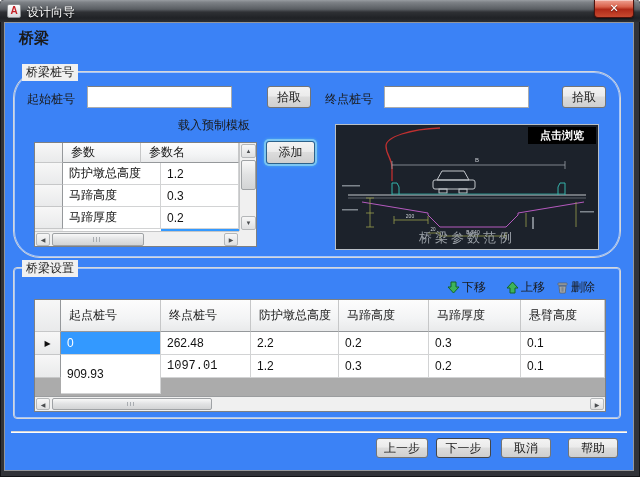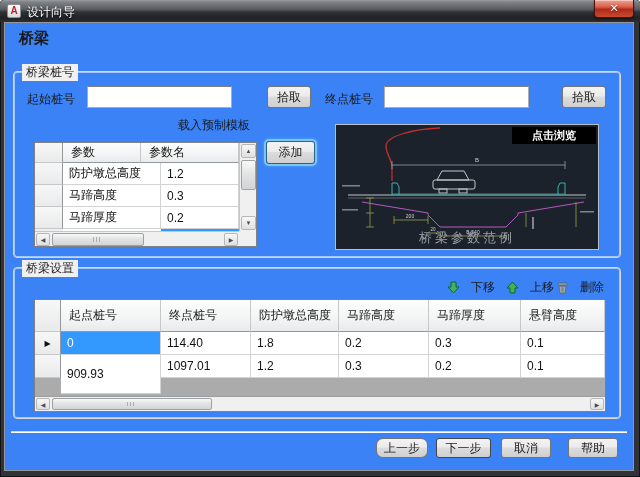--- a/index.html
+++ b/index.html
@@ -37,42 +37,42 @@
     display:flex; align-items:center; padding:1px 6px; overflow:hidden; white-space:nowrap; }
   .sel { background:#3399ff; color:#fff; }
   
   .sb { position:absolute; background:#f0f0f0; }
   .sb-btn { position:absolute; background:linear-gradient(180deg,#f7f7f7,#dfe0e1); border:1px solid #b4b7b9; border-radius:2px;
     font-size:6px; color:#4a4d50; display:flex; align-items:center; justify-content:center; }
   .sb-thumb { position:absolute; background:linear-gradient(180deg,#f8f8f8,#e1e2e3 50%,#d3d4d5); border:1px solid #9fa2a5; border-radius:2px; }
   .sb-thumb .grip { position:absolute; left:50%; top:3px; bottom:3px; width:9px; margin-left:-5px;
     background:repeating-linear-gradient(90deg,#a9adb1 0 1px,transparent 1px 3px); }
   
-  .tb-item { position:absolute; display:flex; align-items:center; gap:11px; font-size:12px; color:#1a1a1a; height:16px; }
+  .tb-item { position:absolute; display:flex; align-items:center; gap:2px; font-size:12px; color:#1a1a1a; height:16px; }
   
   #preview { position:absolute; background:#1c222b; border:1px solid #bac0c6; overflow:hidden; }
-  .badge { position:absolute; top:2px; right:2px; background:#000; color:#fff; font-size:11px; font-weight:bold; padding:1px 20px; }
+  .badge { position:absolute; top:2px; right:2px; background:#000; color:#fff; font-size:11px; font-weight:bold; padding:1px 12px; }
   .caption { position:absolute; bottom:2px; left:0; width:100%; text-align:center; color:#9ba1a8; font-size:13px;
     font-family:"Liberation Serif","DejaVu Serif",serif; letter-spacing:3px; }
   .footer-sep { position:absolute; left:6px; right:6px; top:408px; border-top:1px solid #d4d4d4; border-bottom:1px solid #fdfdfd; }
 </style>
 </head>
 <body>
 
 <div id="win">
   <div id="titlebar">
     <div class="app-icon">A</div>
     <span class="title-text">设计向导</span>
     <div class="close-btn">✕</div>
   </div>
 
   <div id="bodyc">
     <div class="page-title">桥梁</div>
 
-    <div class="groupbox" style="left:8px; top:48px; width:608px; height:187px;">
+    <div class="groupbox" style="left:8px; top:48px; width:608px; height:187px;border-radius:27px;">
       <span class="gb-label">桥梁桩号</span>
 
       <span class="lbl" style="left:13px; top:19px;">起始桩号</span>
       <input class="txt" style="left: 73px; top: 14px; width: 145px;" value="">
       <button class="win-btn" style="left:253px; top:14px; width:44px; height:22px;">拾取</button>
 
       <span class="lbl" style="left:311px; top:19px;">终点桩号</span>
       <input class="txt" style="left: 370px; top: 14px; width: 145px;" value="">
       <button class="win-btn" style="left:548px; top:14px; width:44px; height:22px;">拾取</button>
 
@@ -203,46 +203,46 @@
           <div class="dgv-hcell" style="width:100px; height:32px;">起点桩号</div>
           <div class="dgv-hcell" style="width:90px; height:32px;">终点桩号</div>
           <div class="dgv-hcell" style="width:88px; height:32px;">防护墩总高度</div>
           <div class="dgv-hcell" style="width:90px; height:32px;">马蹄高度</div>
           <div class="dgv-hcell" style="width:92px; height:32px;">马蹄厚度</div>
           <div class="dgv-hcell" style="width:84px; height:32px;">悬臂高度</div>
         </div>
         <div class="dgv-row">
           <div class="dgv-rowhdr" style="width:26px; height:23px;">▶</div>
           <div class="dgv-cell sel" style="width:100px; height:23px;">0</div>
-          <div class="dgv-cell" style="width:90px; height:23px;">114.40</div>
-          <div class="dgv-cell" style="width:88px; height:23px;">1.8</div>
+          <div class="dgv-cell" style="width:90px; height:23px;">262.48</div>
+          <div class="dgv-cell" style="width:88px; height:23px;">2.2</div>
           <div class="dgv-cell" style="width:90px; height:23px;">0.2</div>
           <div class="dgv-cell" style="width:92px; height:23px;">0.3</div>
           <div class="dgv-cell" style="width:84px; height:23px;">0.1</div>
         </div>
         <div class="dgv-row">
           <div class="dgv-rowhdr" style="width:26px; height:23px;"></div>
           <div class="dgv-cell" style="width:100px; height:39px;">909.93</div>
-          <div class="dgv-cell" style="width:90px; height:23px;">1097.01</div>
+          <div class="dgv-cell" style="width:90px; height:23px;font-family:Liberation Mono, monospace;">1097.01</div>
           <div class="dgv-cell" style="width:88px; height:23px;">1.2</div>
           <div class="dgv-cell" style="width:90px; height:23px;">0.3</div>
           <div class="dgv-cell" style="width:92px; height:23px;">0.2</div>
           <div class="dgv-cell" style="width:84px; height:23px;">0.1</div>
         </div>
         <div style="height:18px; background:#ababab;"></div>
         <div class="sb" style="left:0; bottom:0; width:570px; height:15px; border-top:1px solid #9b9d9f;">
           <div class="sb-btn" style="left:1px; top:1px; width:14px; height:12px;">◀</div>
           <div class="sb-thumb" style="left:17px; top:1px; width:160px; height:12px;">
               <span class="grip"></span>
             </div>
           <div class="sb-btn" style="right:1px; top:1px; width:14px; height:12px;">▶</div>
         </div>
       </div>
     </div>
 
     <div class="footer-sep"></div>
 
-    <button class="win-btn" style="left:371px; top:415px; width:52px; height:20px;border-radius:7px;">上一步</button>
+    <button class="win-btn" style="left:371px; top:415px; width:52px; height:20px;">上一步</button>
     <button class="win-btn default-btn" style="left:431px; top:415px; width:55px; height:20px;">下一步</button>
     <button class="win-btn" style="left:496px; top:415px; width:50px; height:20px;">取消</button>
     <button class="win-btn" style="left:563px; top:415px; width:50px; height:20px;">帮助</button>
   </div>
 </div>
 
 </body></html>

